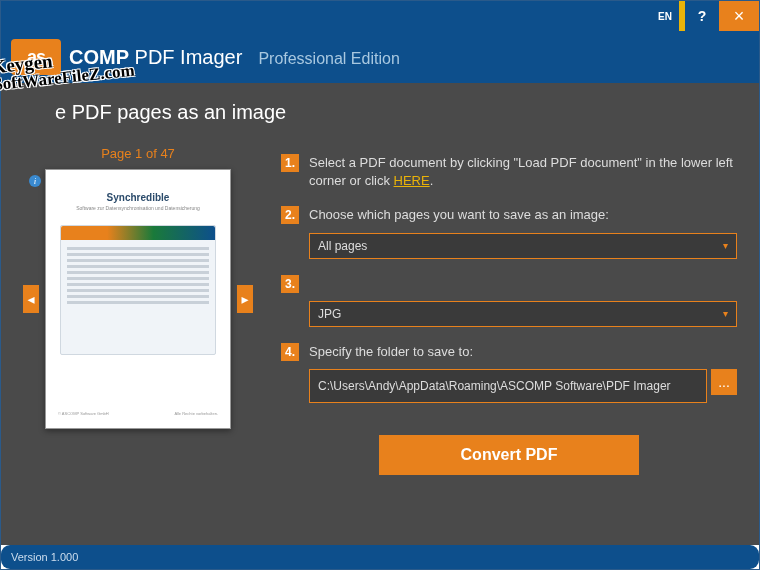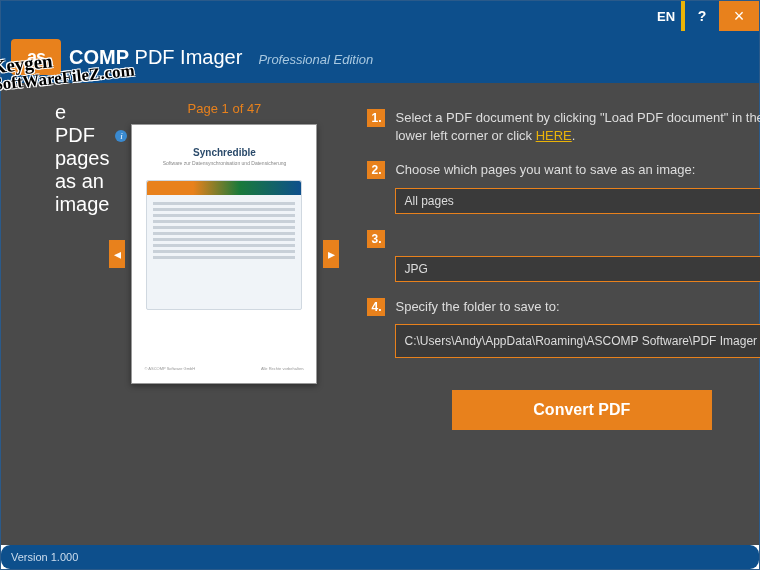--- a/index.html
+++ b/index.html
@@ -2,35 +2,35 @@
 <html><head>
 <meta charset="utf-8">
 <style>
 * { margin: 0; padding: 0; box-sizing: border-box; }
 body { font-family: "Segoe UI", Arial, sans-serif; background: #fff; width: 760px; height: 570px; overflow: hidden; }
 
 .window { width: 760px; height: 570px; border: 1px solid #2a5a8a; display: flex; flex-direction: column; }
 
 .titlebar { height: 30px; background: #0d4f8c; display: flex; align-items: center; justify-content: flex-end; }
 .titlebar-btn { width: 40px; height: 30px; display: flex; align-items: center; justify-content: center; color: #fff; font-size: 13px; cursor: pointer; }
-.titlebar-btn.lang { width: 34px; border-right: 4px solid #eab308; font-weight: 600; font-size: 13px; }
+.titlebar-btn.lang { width: 34px; border-right: 6px solid #eab308; font-weight: 600; font-size: 10px; }
 .titlebar-btn.help { width: 34px; font-weight: bold; font-size: 14px; }
 .titlebar-btn.close { background: #e8811c; font-size: 18px; font-weight: 300; }
 
 .header { height: 52px; background: #0d4f8c; display: flex; align-items: center; padding: 0 10px; position: relative; }
 .logo { display: flex; align-items: center; gap: 8px; }
 .logo-icon { width: 50px; height: 36px; background: #e8811c; border-radius: 4px; display: flex; align-items: center; justify-content: center; color: #fff; font-weight: bold; font-size: 18px; letter-spacing: -1px; }
 .logo-text { color: #fff; font-size: 20px; font-weight: 300; }
 .logo-text b { font-weight: 600; }
-.edition { color: #a8c8e0; font-size: 13px; margin-left: 8px; align-self: center; margin-top: 4px; font-style: italic; }
+.edition { color: #a8c8e0; font-size: 16px; margin-left: 8px; align-self: center; margin-top: 4px; }
 
 .watermark { position: absolute; top: 50px; left: -8px; color: #000; font-family: Georgia, serif; font-weight: bold; font-size: 17px; text-shadow: -1px -1px 0 #fff, 1px -1px 0 #fff, -1px 1px 0 #fff, 1px 1px 0 #fff; transform: rotate(-6deg); z-index: 100; line-height: 1; }
 .watermark .line1 { font-size: 19px; }
 
-.body { flex: 1; background: #4a4a4a; display: flex; padding: 18px 22px 0 22px; position: relative; }
+.body { flex: 1; background: #4a4a4a; display: flex; flex-direction: column; padding: 18px 22px 0 22px; position: relative; }
 .page-title { color: #fff; font-size: 20px; font-weight: 300; margin-bottom: 22px; margin-left: 32px; }
 
 .content { display: flex; gap: 28px; flex: 1; }
 
 .preview-col { width: 230px; display: flex; flex-direction: column; align-items: center; position: relative; }
 .page-counter { color: #e8811c; font-size: 13px; margin-bottom: 8px; }
 .preview-wrap { position: relative; display: flex; align-items: center; }
 .nav-arrow { width: 16px; height: 28px; background: #e8811c; color: #fff; display: flex; align-items: center; justify-content: center; font-size: 14px; cursor: pointer; user-select: none; }
 .nav-arrow.left { margin-right: 6px; }
 .nav-arrow.right { margin-left: 6px; }

